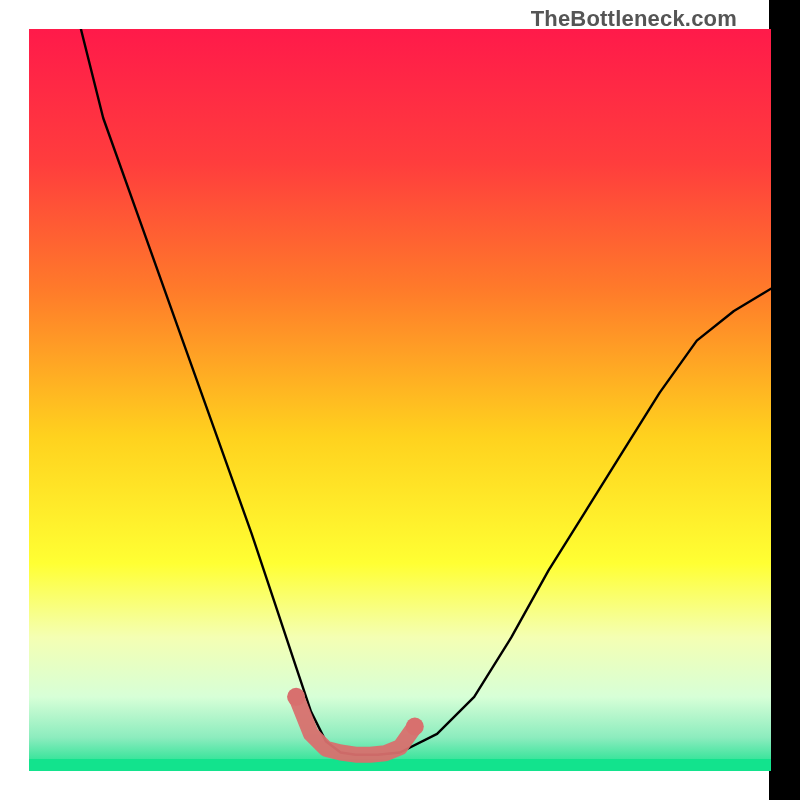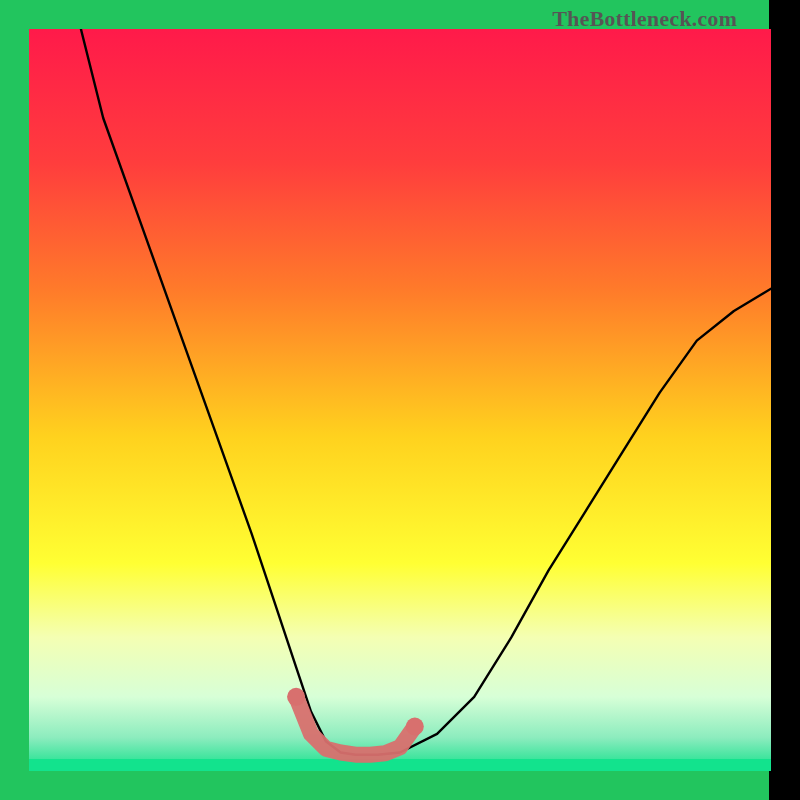--- a/index.html
+++ b/index.html
@@ -10,22 +10,21 @@
     background: #000;
     overflow: hidden;
     font-family: Arial, sans-serif;
   }
   .frame {
     position: absolute;
     left: 0;
     top: 0;
     width: 769px;
     height: 800px;
-    background: #22c55e;
-    font-family: Liberation Serif, serif;
+    background: #ffffff;
   }
   .plot {
     position: absolute;
     left: 29px;
     top: 29px;
     width: 742px;
     height: 742px;
   }
   .watermark {
     position: absolute;

